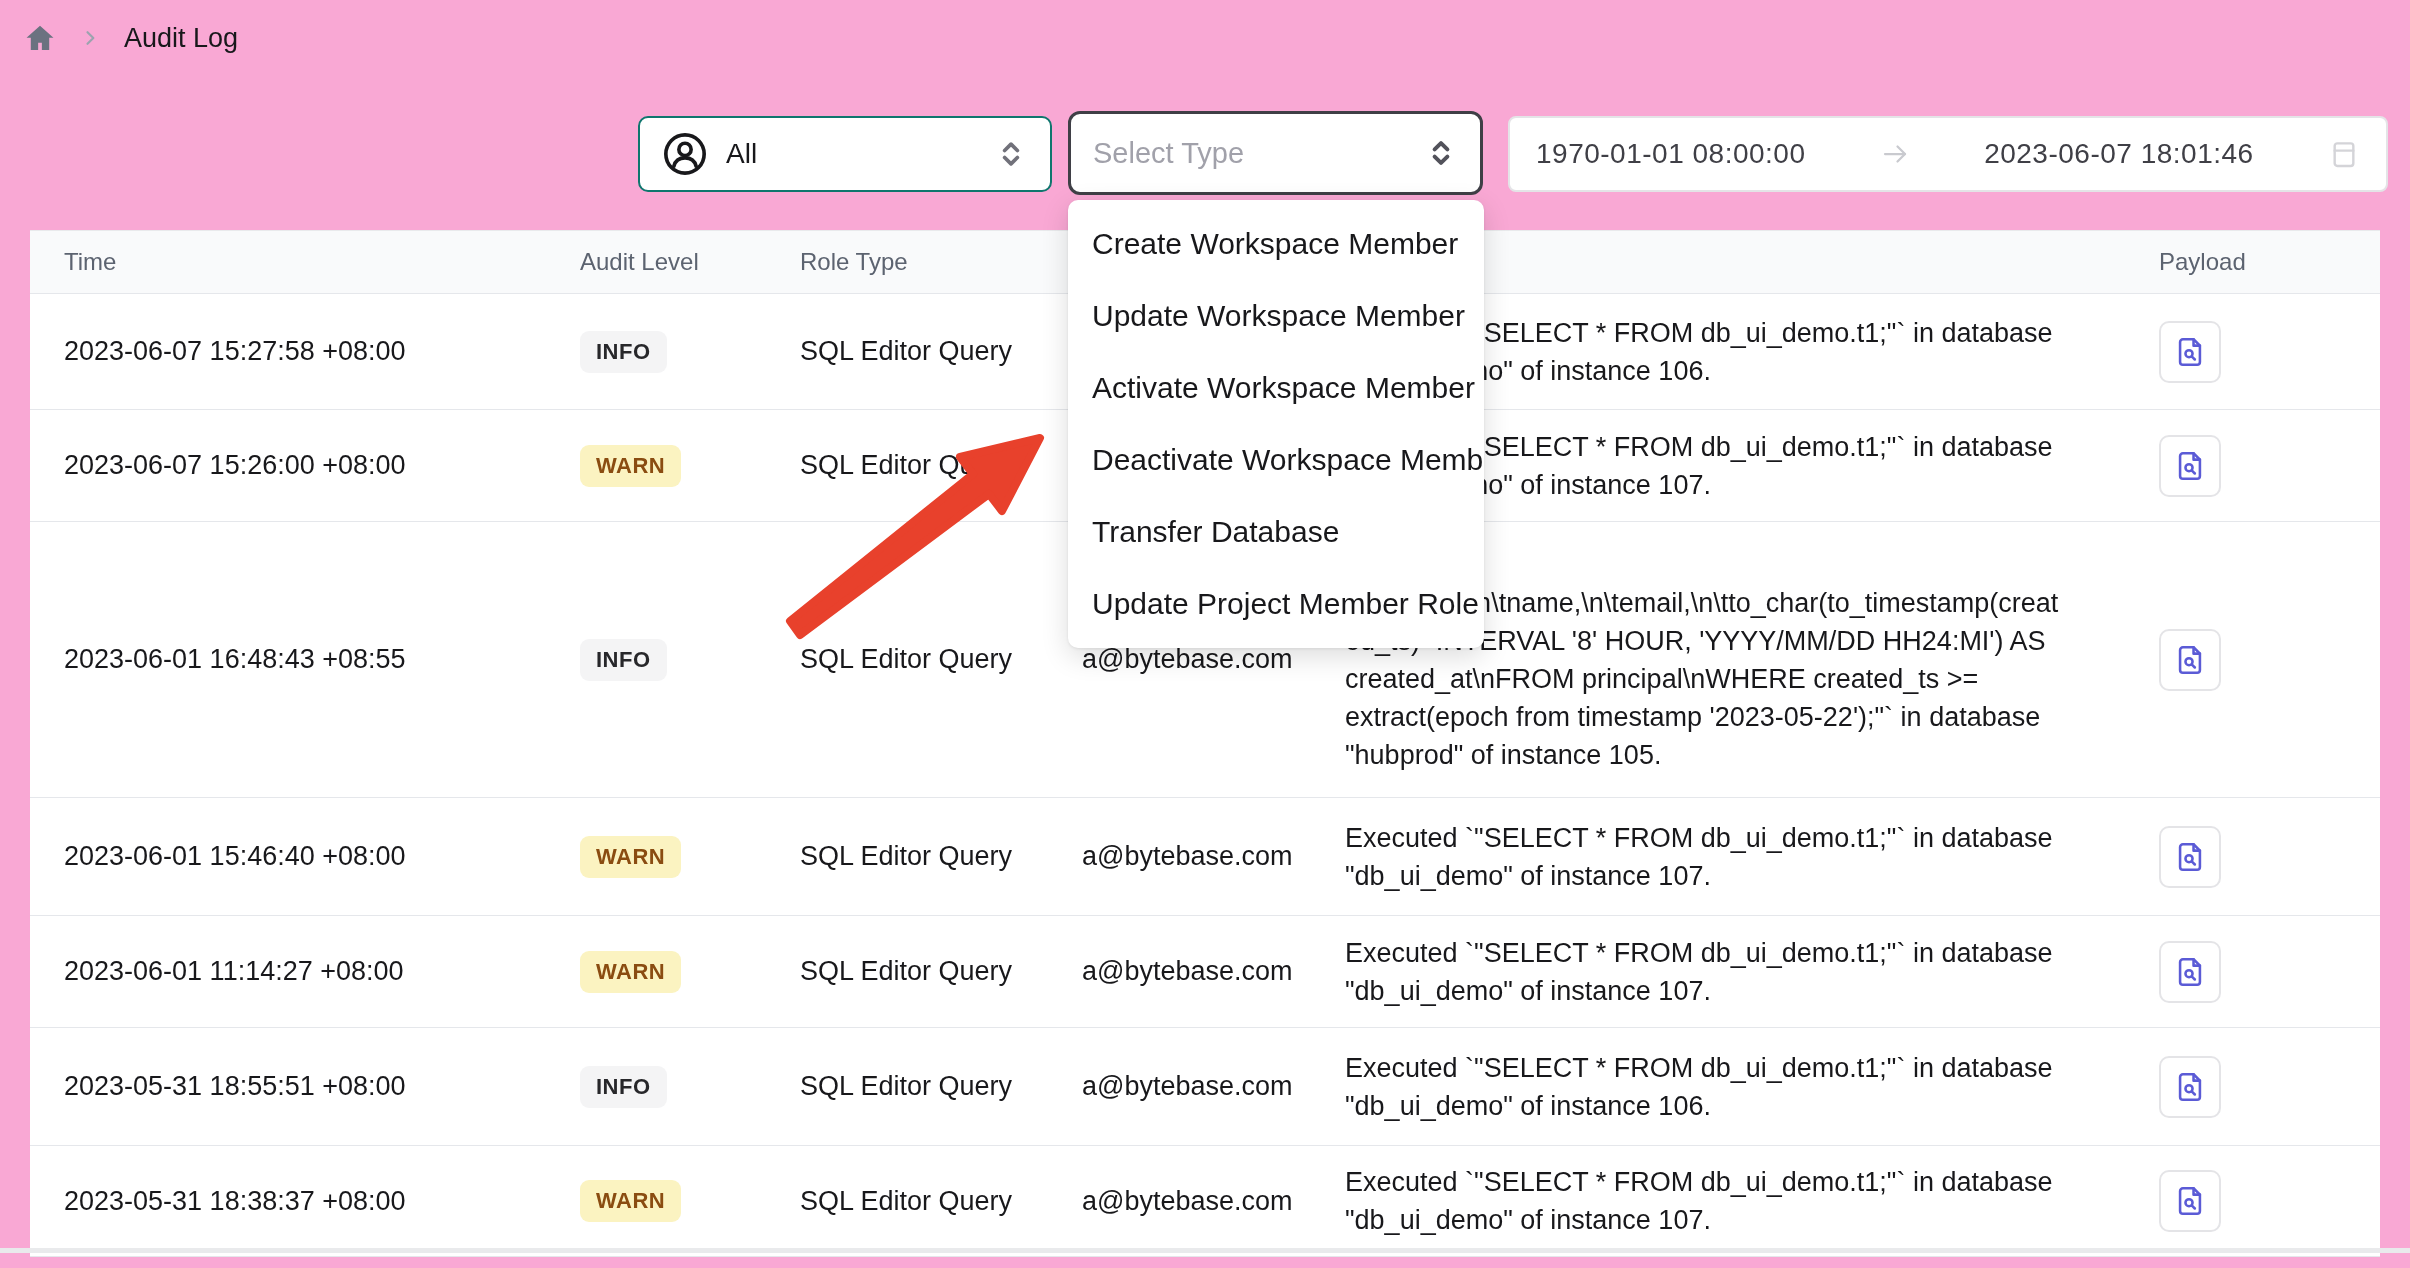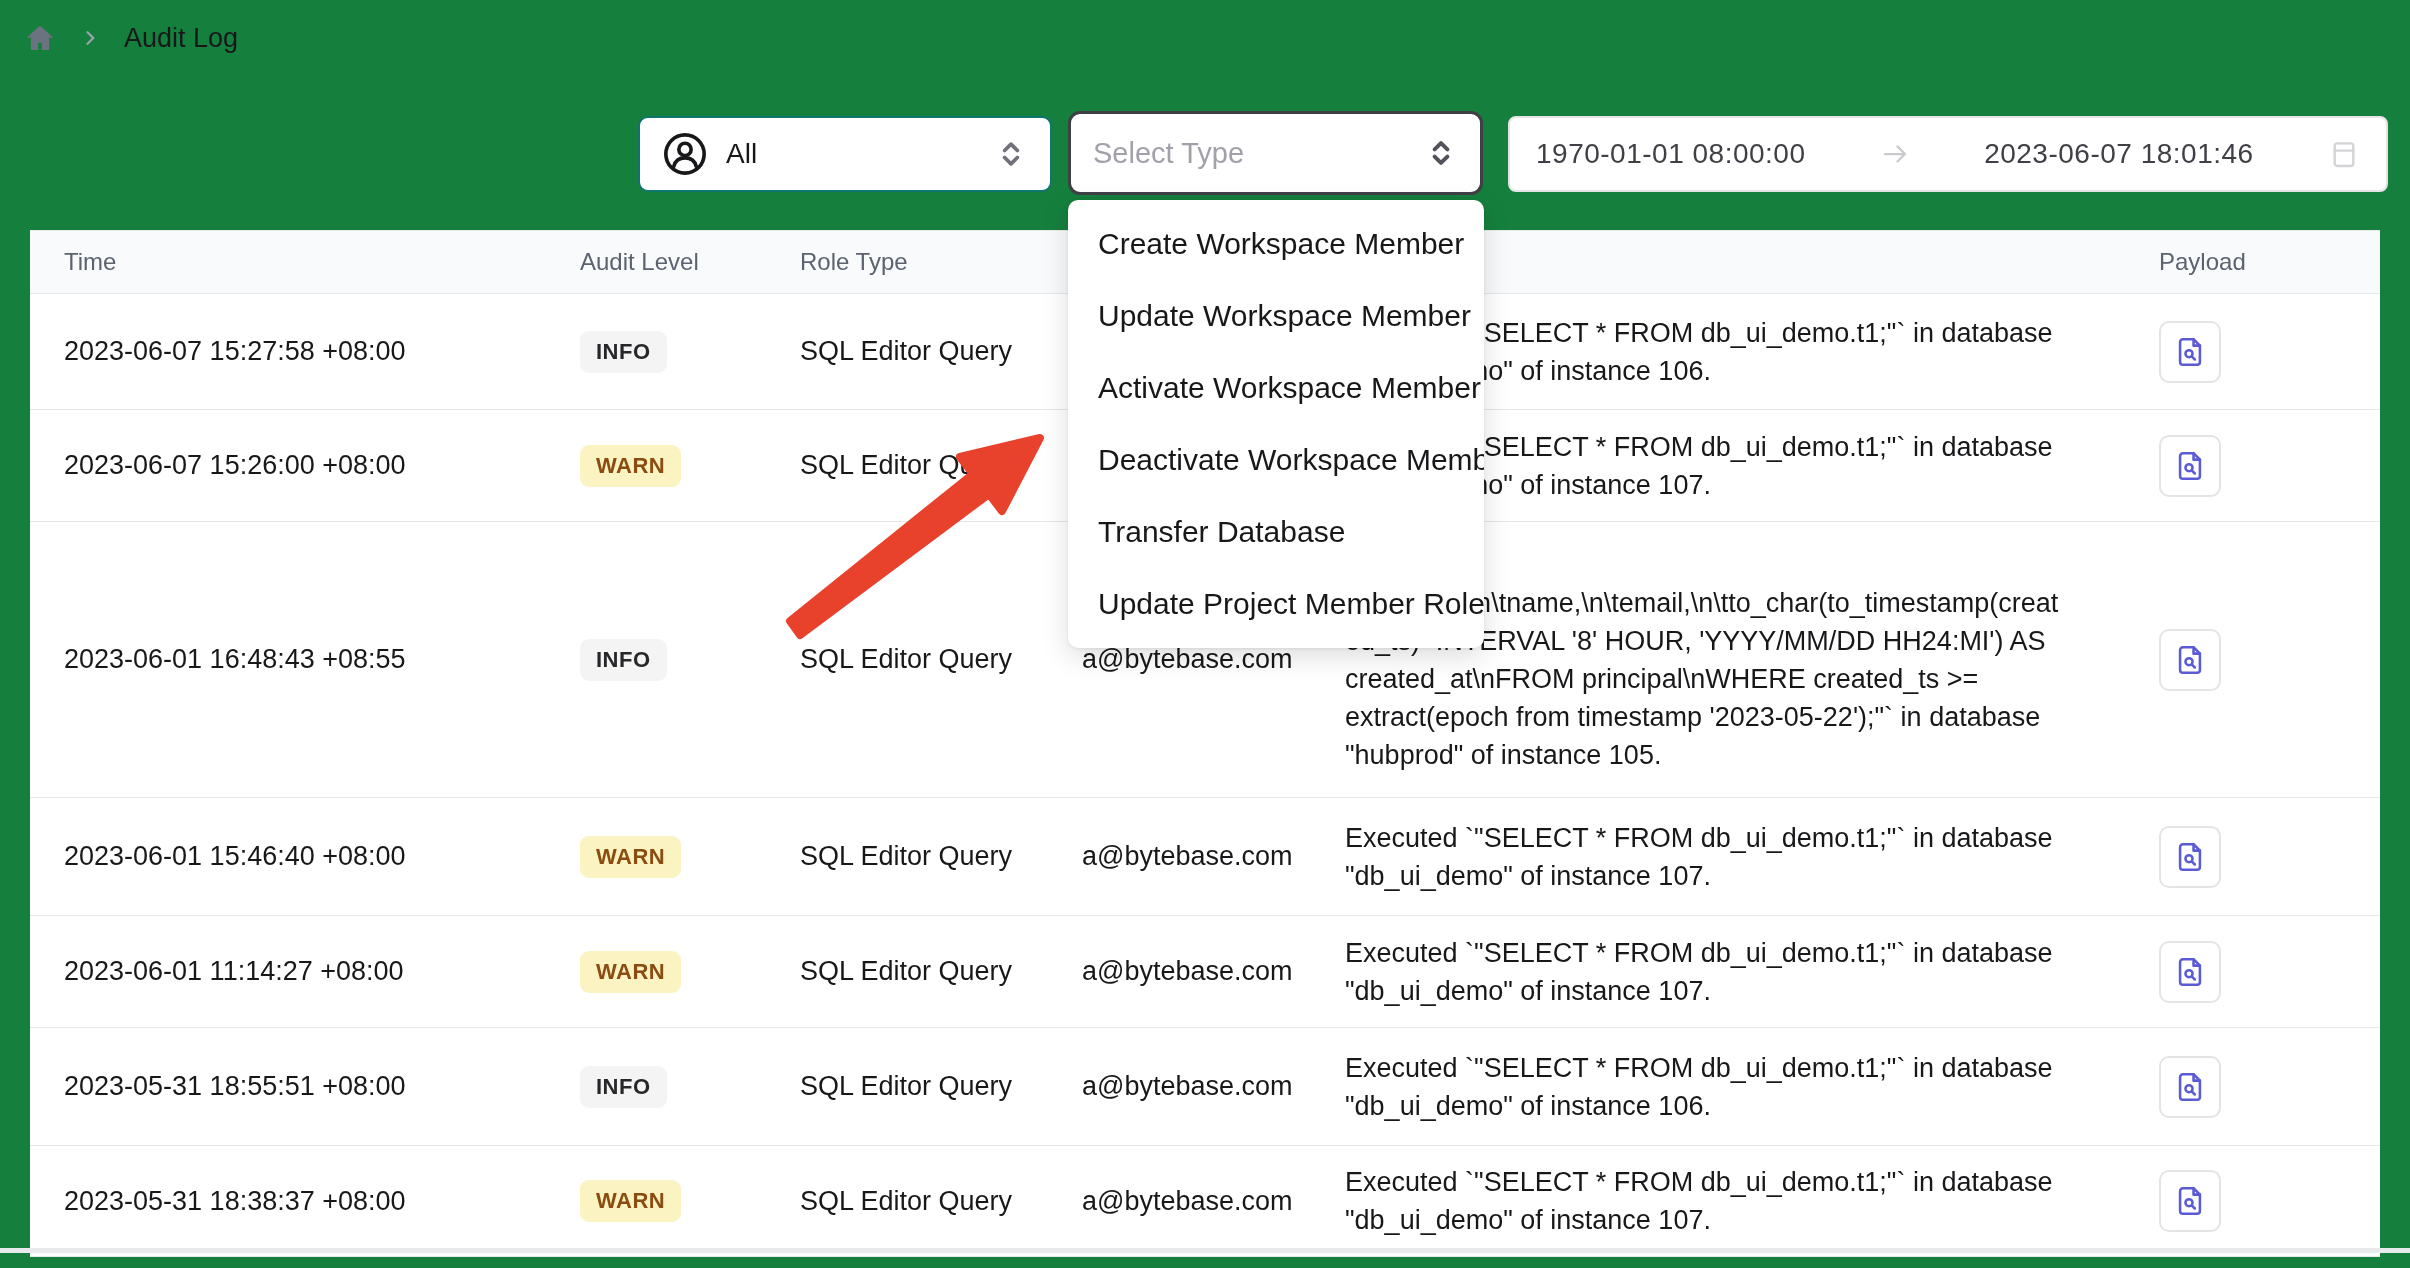--- a/index.html
+++ b/index.html
@@ -1,36 +1,36 @@
 <!DOCTYPE html>
 <html><head>
 <meta charset="utf-8">
 <style>
   html,body{margin:0;padding:0;}
   body{font-family:"Liberation Sans", sans-serif; background:#fff;}
-  .canvas{position:relative;width:2410px;height:1268px;overflow:hidden;background:#15803d;}
+  .canvas{position:relative;width:2410px;height:1268px;overflow:hidden;background:#f9a8d4;}
 
   
   .breadcrumb{position:absolute;left:24px;top:22px;display:flex;align-items:center;gap:24px;z-index:5;}
   .crumb-title{font-size:27px;font-weight:500;color:#18181b;}
 
   
   .ctl{position:absolute;background:#fff;display:flex;align-items:center;box-sizing:border-box;z-index:10;}
   .all-select{left:638px;top:116px;width:414px;height:76px;border:2px solid #0f766e;border-radius:10px;padding:0 22px;gap:18px;cursor:pointer;}
   .all-select .lbl{font-size:28px;color:#18181b;}
   .type-select{left:1068px;top:111px;width:415px;height:84px;border:3px solid #3f3f46;border-radius:12px;padding:0 22px;cursor:pointer;}
   .type-select .placeholder{font-size:29px;color:#a1a1aa;}
   .spacer{flex:1;}
   .date-range{left:1508px;top:116px;width:880px;height:76px;border:2px solid #e4e4e7;border-radius:8px;padding:0 26px;justify-content:space-between;cursor:pointer;}
   .date-range .d{font-size:28px;color:#3f3f46;letter-spacing:0.5px;}
 
   
   .menu{position:absolute;left:1068px;top:200px;width:416px;box-sizing:border-box;background:#fff;border-radius:10px;
         box-shadow:0 8px 28px rgba(0,0,0,0.14), 0 1px 3px rgba(0,0,0,0.08);padding:8px 0;z-index:20;}
-  .menu-item{height:72px;line-height:72px;padding-left:30px;font-size:30px;color:#18181b;white-space:nowrap;overflow:hidden;cursor:pointer;}
+  .menu-item{height:72px;line-height:72px;padding-left:24px;font-size:30px;color:#18181b;white-space:nowrap;overflow:hidden;cursor:pointer;}
 
   
   .table{position:absolute;left:30px;top:230px;width:2350px;z-index:1;}
   .thead{display:flex;align-items:center;height:62px;background:#f9fafb;border-top:1px solid #e9eaec;border-bottom:1px solid #e5e7eb;
          font-size:24px;font-weight:500;color:#5c6370;}
   .trow{display:flex;align-items:center;border-bottom:1px solid #e5e7eb;background:#fff;}
   .c{box-sizing:border-box;flex:none;}
   .c-time{width:486px;padding-left:34px;}
   .c-level{width:220px;padding-left:64px;}
   .c-type{width:282px;padding-left:64px;}

